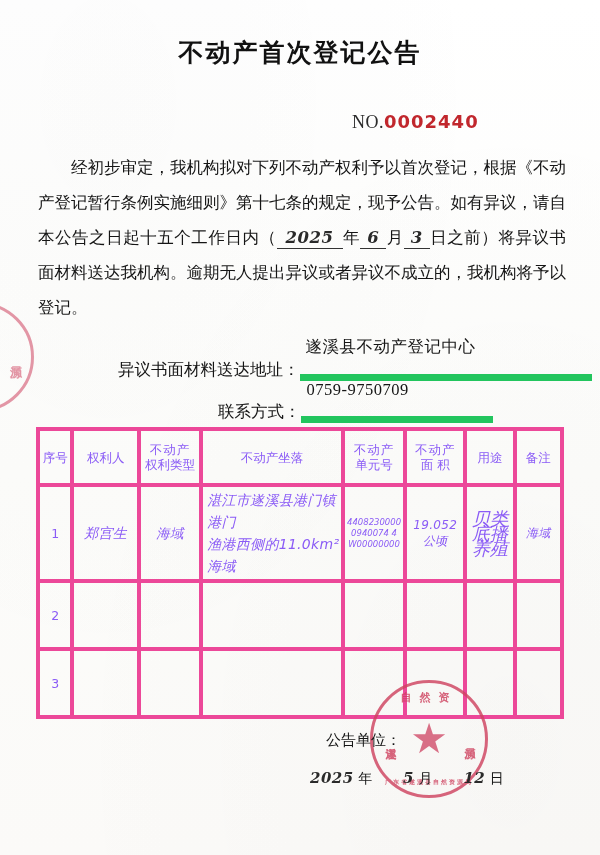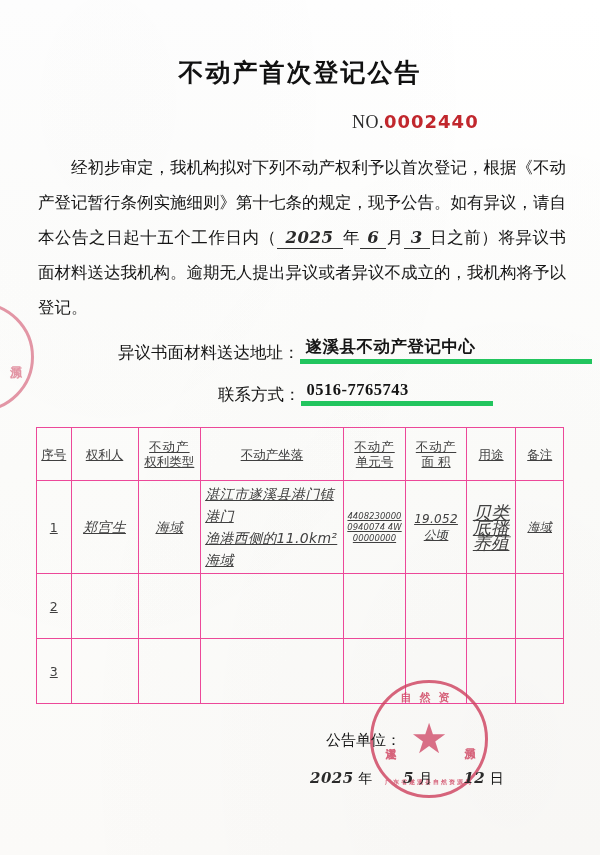--- a/index.html
+++ b/index.html
@@ -27,21 +27,21 @@
     inset: 0;
     background:
       radial-gradient(ellipse at 18% 12%, rgba(0,0,0,0.012), rgba(0,0,0,0) 60%),
       radial-gradient(ellipse at 85% 88%, rgba(0,0,0,0.015), rgba(0,0,0,0) 65%),
       linear-gradient(180deg, #ffffff 0%, #fcfcfa 55%, #fbfaf8 100%);
     pointer-events: none;
   }
 
   .doc-title {
     position: absolute;
-    top: 56px;
+    top: 36px;
     left: 0;
     width: 600px;
     text-align: center;
     font-size: 25px;
     font-weight: bold;
     letter-spacing: 2px;
     font-family: "DejaVu Sans", sans-serif;
     color: #111;
   }
 
@@ -99,50 +99,48 @@
     position: absolute;
     font-size: 16.5px;
     font-family: "DejaVu Sans", sans-serif;
     color: #151515;
     white-space: nowrap;
     display: flex;
     align-items: flex-end;
   }
   .field-row .flabel { flex: none; }
   .field-row .fvalue {
-    border-bottom: 5px solid #22c55e;
-    padding: 0 4px 1px 6px;
+    border-bottom: 7px solid #22c55e;
+    padding: 0 4px 16px 6px;
     font-family: "Liberation Serif", serif;
     letter-spacing: 0.5px;
-    font-weight: bold;
   }
   #addr-row { top: 336px; left: 118px; }
   #addr-row .fvalue { min-width: 282px; }
   #tel-row  { top: 380px; left: 218px; }
   #tel-row .fvalue { min-width: 182px; font-family: "Liberation Serif", serif; }
 
   table.reg-table {
     position: absolute;
     top: 427px;
     left: 36px;
     width: 528px;
     border-collapse: collapse;
     table-layout: fixed;
     background: transparent;
   }
   table.reg-table td, table.reg-table th {
-    border: 1px solid #ec4899;
+    border: 4px solid #ec4899;
     font-weight: normal;
     font-size: 12.5px;
     text-align: center;
     vertical-align: middle;
     font-family: "DejaVu Sans", sans-serif;
-    color: #404040;
+    color: #8b5cf6;
     padding: 2px 1px;
-    text-decoration: underline;
   }
   table.reg-table thead th { height: 48px; line-height: 15px; }
   .hdr-2 { letter-spacing: 1px; }
   .col-seq   { width: 32px; }
   .col-owner { width: 62px; }
   .col-type  { width: 58px; }
   .col-loc   { width: 132px; }
   .col-unit  { width: 58px; }
   .col-area  { width: 56px; }
   .col-use   { width: 46px; }
@@ -276,21 +274,21 @@
     <span class="indent"></span><span>经初步审定，我机构拟对下列不动产权利予以首次登记，根据《不动产登记暂行条例实施细则》第十七条的规定，现予公告。如有异议，请自本公告之日起十五个工作日内（</span><span class="blank-u u-year hand">2025</span><span>年</span><span class="blank-u u-month hand">6</span><span>月</span><span class="blank-u u-day hand">3</span><span>日之前）</span><span>将异议书面材料送达我机构。逾期无人提出异议或者异议不成立的，我机构将予以登记。</span>
   </div>
 
   <div class="field-row" id="addr-row">
     <span class="flabel">异议书面材料送达地址：</span>
     <span class="fvalue">遂溪县不动产登记中心</span>
   </div>
 
   <div class="field-row" id="tel-row">
     <span class="flabel">联系方式：</span>
-    <span class="fvalue">0516-7765743</span>
+    <span class="fvalue">0759-9750709</span>
   </div>
 
   <table class="reg-table">
     <colgroup>
       <col class="col-seq">
         <col class="col-owner">
         <col class="col-type">
         <col class="col-loc">
       <col class="col-unit">
         <col class="col-area">

